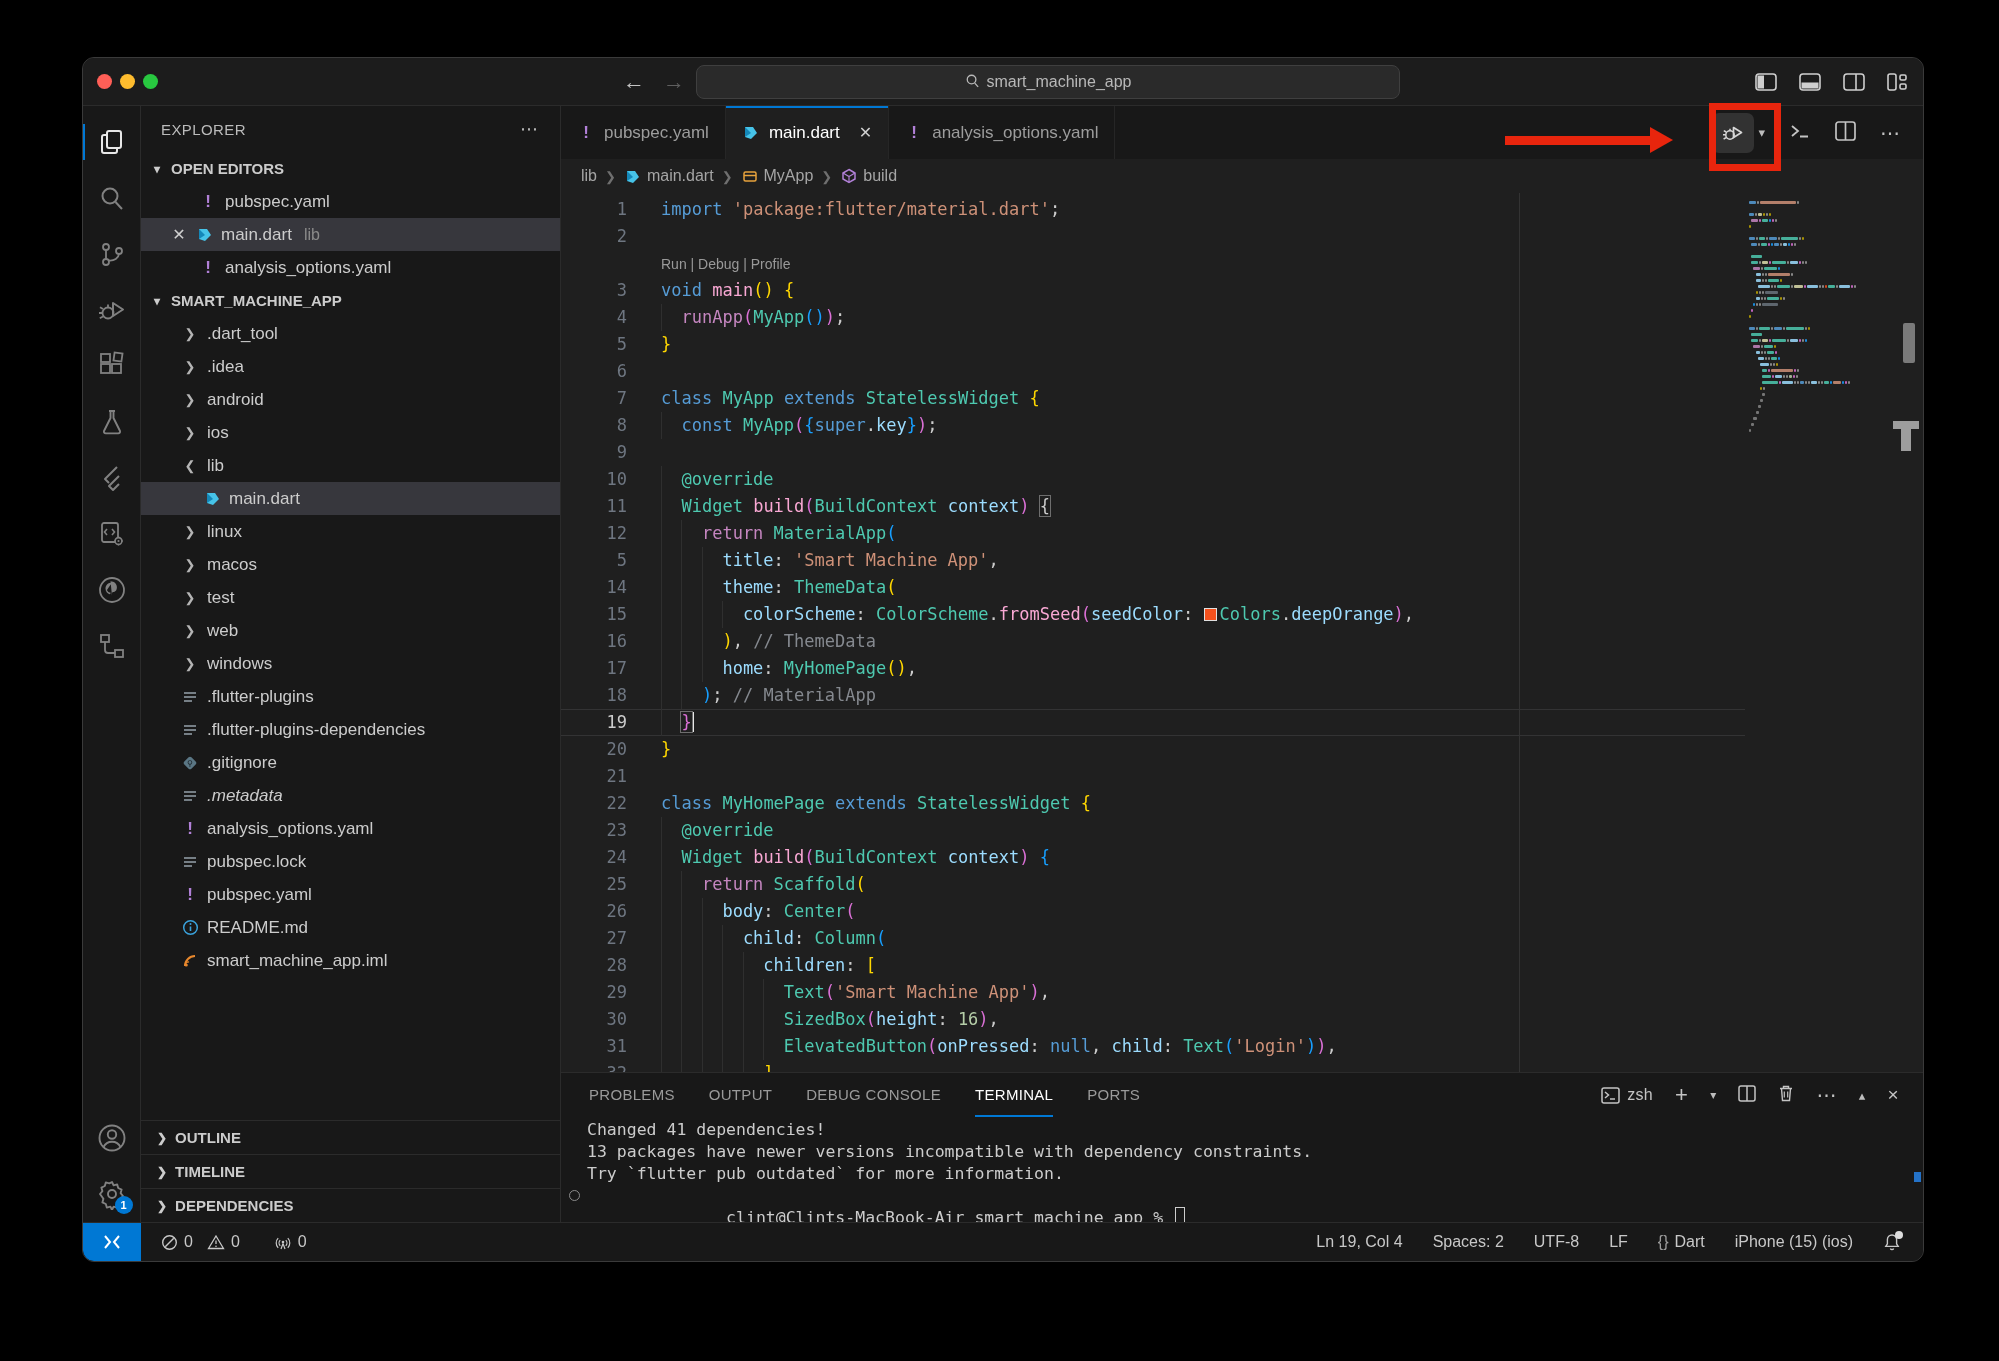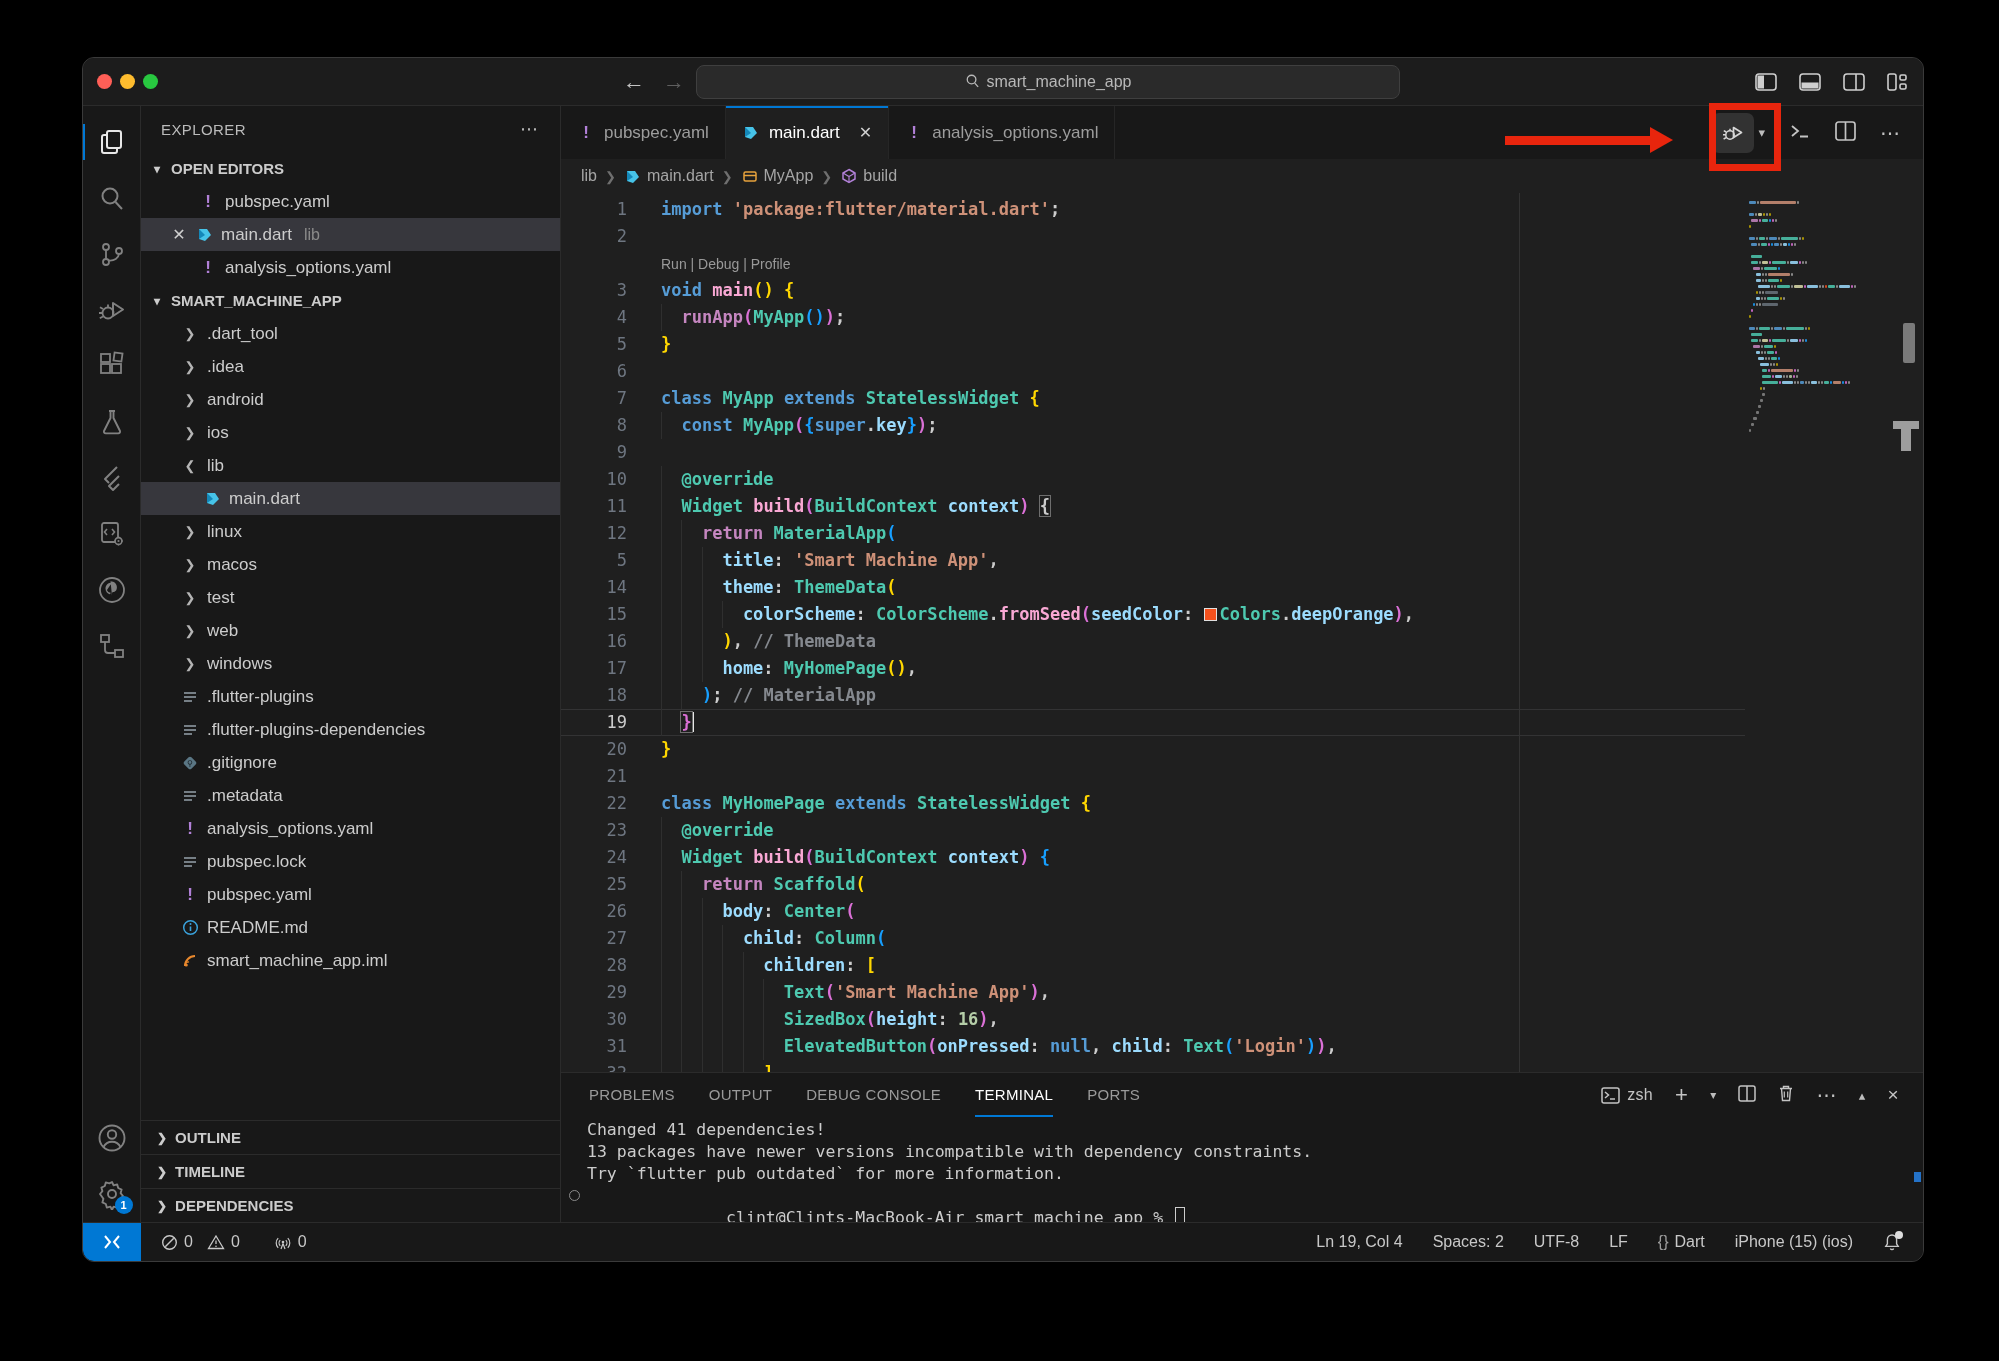--- a/index.html
+++ b/index.html
@@ -61,21 +61,21 @@
   .runbtn { width:42px; height:40px; background:#323232; border-radius:7px; display:flex; align-items:center; justify-content:center; }
   .breadcrumbs { height:34px; display:flex; align-items:center; gap:8px; padding-left:20px; font-size:16px; color:#a5a5a5; background:#1f1f1f; flex:0 0 34px; }
   .breadcrumbs .sep { color:#6f6f6f; font-size:13px; }
   .crumb { display:flex; align-items:center; gap:5px; }
 
   
   .codearea { position:relative; flex:1 1 auto; overflow:hidden; display:flex; }
   .codescroll { flex:1 1 auto; position:relative; padding-top:3px; font-family:"DejaVu Sans Mono",monospace; font-size:17px; }
   .codeline { height:27px; line-height:27px; display:flex; white-space:pre; position:relative; }
   .codeline .num { width:66px; flex:0 0 66px; text-align:right; color:#6e7681; padding-right:0; }
-  .codeline .body { padding-left:34px; white-space:pre;font-weight:bold; }
+  .codeline .body { padding-left:34px; white-space:pre; }
   .codeline.current { box-shadow: inset 0 1px 0 #333334, inset 0 -1px 0 #333334; }
   .codeline.current .num { color:#cccccc; }
   .lensline { height:27px; line-height:29px; font-family:"Liberation Sans",sans-serif; font-size:14px; color:#999999; padding-left:100px; }
   .g { display:inline-block; width:2ch; border-left:1px solid #2f2f2f; height:27px; vertical-align:top; }
   .tk-kw{color:#569cd6}.tk-ctl{color:#c586c0}.tk-type{color:#4ec9b0}.tk-fn{color:#f9a8d4}
   .tk-prop{color:#9cdcfe}.tk-str{color:#ce9178}.tk-num{color:#b5cea8}.tk-cmt{color:#85898f}
   .tk-b1{color:#ffd700}.tk-b2{color:#da70d6}.tk-b3{color:#179fff}.tk-pln{color:#cccccc}
   .tk-cur{ outline:1px solid #6e6e6e; }
   .swatchbox { display:inline-block; width:13px; height:13px; background:#f4511e; border:1px solid #e0e0e0; vertical-align:-1px; margin-right:3px; }
   .cursorbar { display:inline-block; width:2px; height:20px; background:#e6e6e6; vertical-align:-4px; }
@@ -392,21 +392,21 @@
             </div>
             <div class="row" style="padding-left: 40px;">
               <span class="fileicon">
                 <svg width="16" height="16" viewBox="0 0 16 16">
                   <rect x="3" y="3" width="10" height="10" rx="2" transform="rotate(45 8 8)" fill="#5a7684"></rect>
                   <text x="8" y="11" font-size="8" fill="#182026" text-anchor="middle" font-family="sans-serif">⚲</text>
                 </svg>
               </span>
                  <span>.gitignore</span>
             </div>
-            <div class="row" style="padding-left: 40px;">
+            <div class="row" style="padding-left: 40px; font-style: italic;">
               <span class="fileicon">
                 <svg width="16" height="16" viewBox="0 0 16 16">
                   <line x1="2" y1="4" x2="14" y2="4" stroke="#8f9aa3" stroke-width="1.6"></line>
                   <line x1="2" y1="8" x2="14" y2="8" stroke="#8f9aa3" stroke-width="1.6"></line>
                   <line x1="2" y1="12" x2="10" y2="12" stroke="#8f9aa3" stroke-width="1.6"></line>
                 </svg>
               </span>
                  <span>.metadata</span>
             </div>
             <div class="row" style="padding-left: 40px;">

